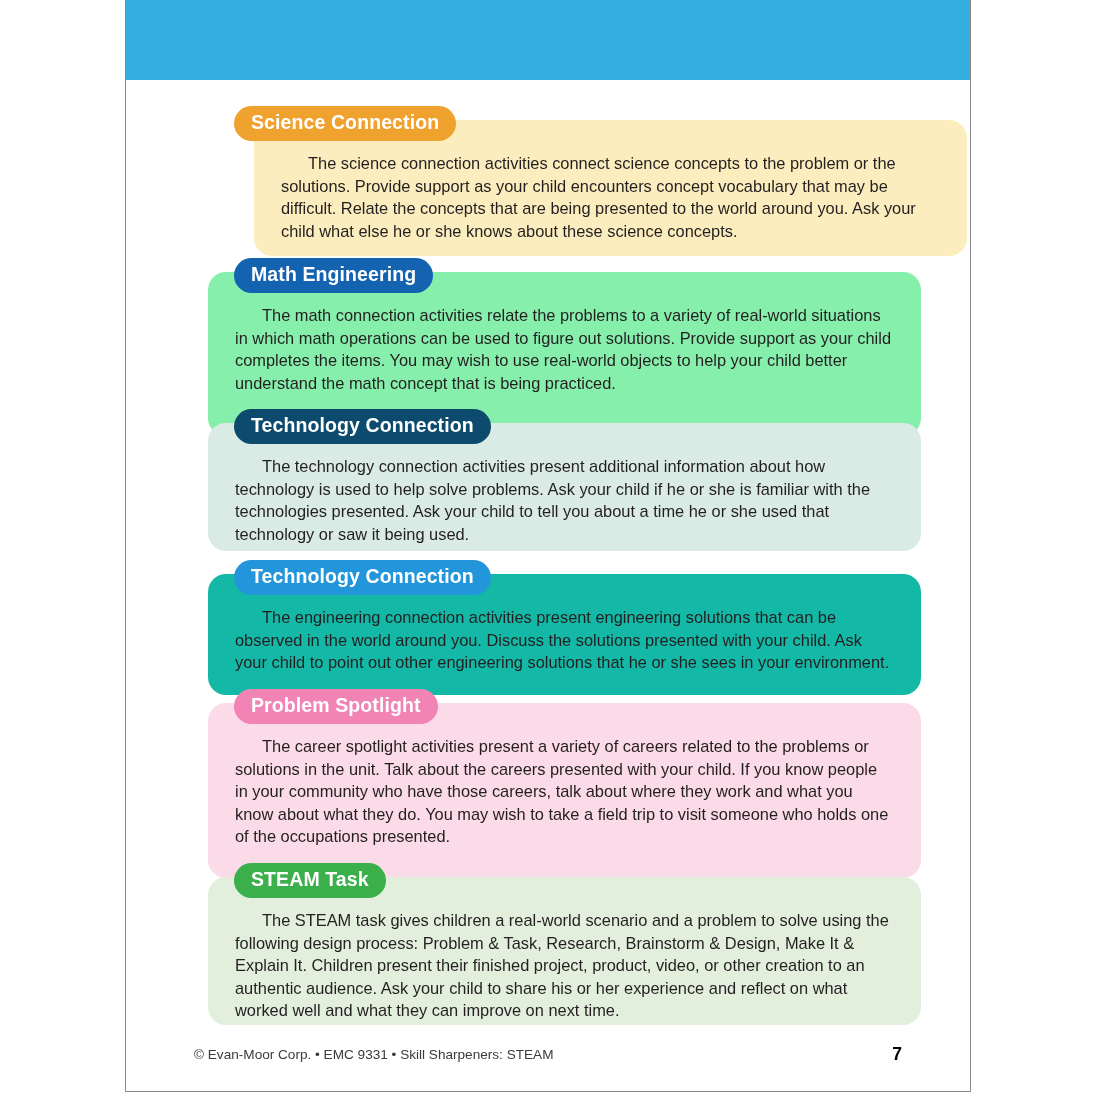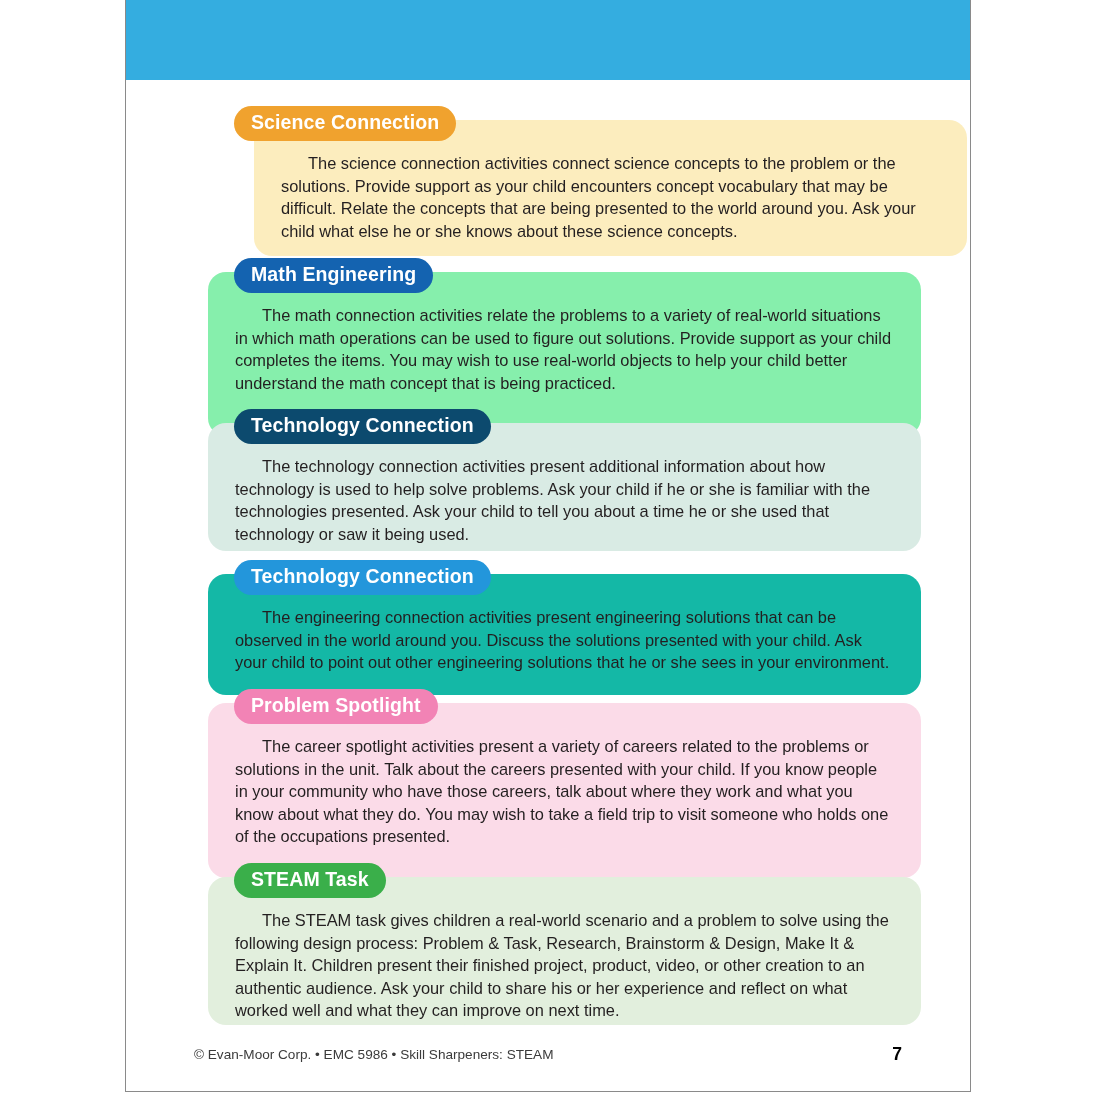--- a/index.html
+++ b/index.html
@@ -187,18 +187,18 @@
     </div>
 
     <div class="section" id="sec-steam">
       <div class="panel">
         <p class="body-text">The STEAM task gives children a real-world scenario and a problem to solve using the following design process: Problem &amp; Task, Research, Brainstorm &amp; Design, Make It &amp; Explain It. Children present their finished project, product, video, or other creation to an authentic audience. Ask your child to share his or her experience and reflect on what worked well and what they can improve on next time.</p>
       </div>
       <span class="badge">STEAM Task</span>
     </div>
 
     <div id="footer">
-      <span id="footer-credit">© Evan-Moor Corp. • EMC 5986 • Skill Sharpeners: STEAM</span>
+      <span id="footer-credit">© Evan-Moor Corp. • EMC 9331 • Skill Sharpeners: STEAM</span>
       <span id="footer-page">7</span>
     </div>
 
   </div>
 </div>
 
 </body></html>

